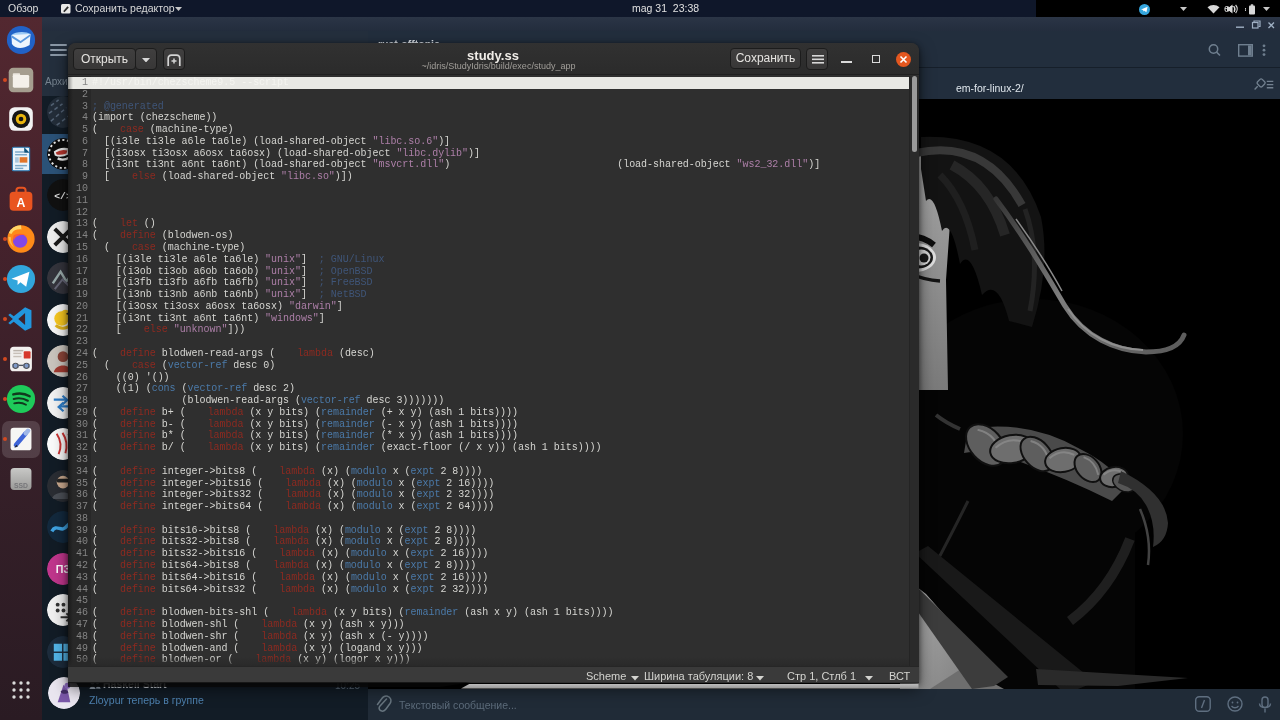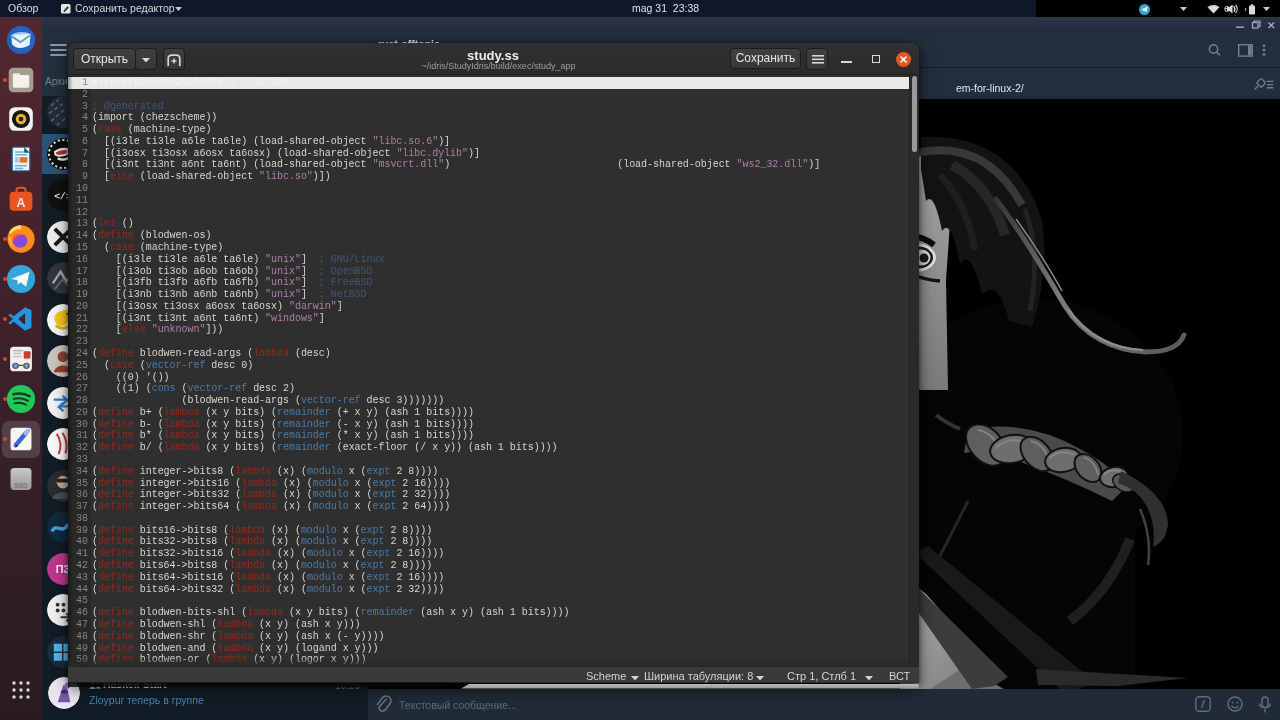--- a/index.html
+++ b/index.html
@@ -40,21 +40,21 @@
   #gstatus{position:absolute;left:0;top:623.3px;width:100%;height:16px;background:#3a3a3a;
      border-top:1px solid #262626;color:#d4d4d0;font-size:11px;}
   #bandblack{position:absolute;left:68px;top:682.3px;width:403px;height:5px;background:rgba(8,8,8,0.78);z-index:21;clip-path:polygon(0 0,100% 0,92% 100%,0 100%);}
   #bandlight{position:absolute;left:461px;top:683.6px;width:457.5px;height:5px;background:linear-gradient(180deg,#bcbcbc,#929292);z-index:21;clip-path:polygon(2% 0,100% 0,100% 100%,0 100%);}
   #gbody{position:absolute;left:0;top:33px;width:100%;height:590px;background:#2f2f2f;overflow:hidden;}
   #gutter{position:absolute;left:0;top:0;width:22.5px;height:590px;background:#282828;}
   #lnums{position:absolute;left:0;width:20px;top:1px;text-align:right;white-space:pre;color:#848484;
      font-family:"Liberation Mono",monospace;font-size:10px;line-height:11.78px;}
   #codebox{position:absolute;left:24px;top:1px;letter-spacing:-0.033px;
      font-family:"Liberation Mono",monospace;font-size:10px;line-height:11.78px;color:#d6d6d2;white-space:pre;}
-  #codebox .k{color:#8e2a20;}
+  #codebox .k{color:#8e2a20;margin-left:22px;}
   #codebox .s{color:#ad7fa8;}
   #codebox .f{color:#4b7aa9;}
   #codebox .c{color:#3f5578;font-family:Liberation Mono, monospace;}
   #codebox .l1{color:#f4f4f0;}
   #selrow{position:absolute;left:0;top:1px;width:841px;height:11.75px;background:#e8e8e4;}
   #gscroll{position:absolute;right:0;top:0;width:9.5px;height:590px;background:#2a2a2a;border-left:1px solid #242424;}
   #gthumb{position:absolute;left:2px;top:0px;width:5px;height:76px;background:#9a9a9a;border-radius:2.5px;}
 </style>
 </head>
 <body>

